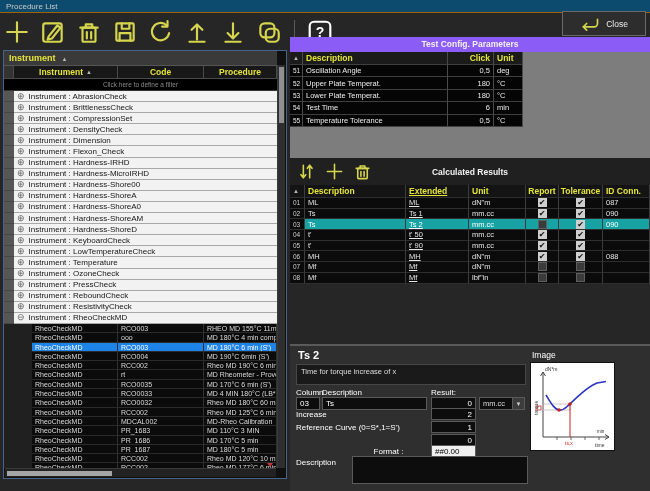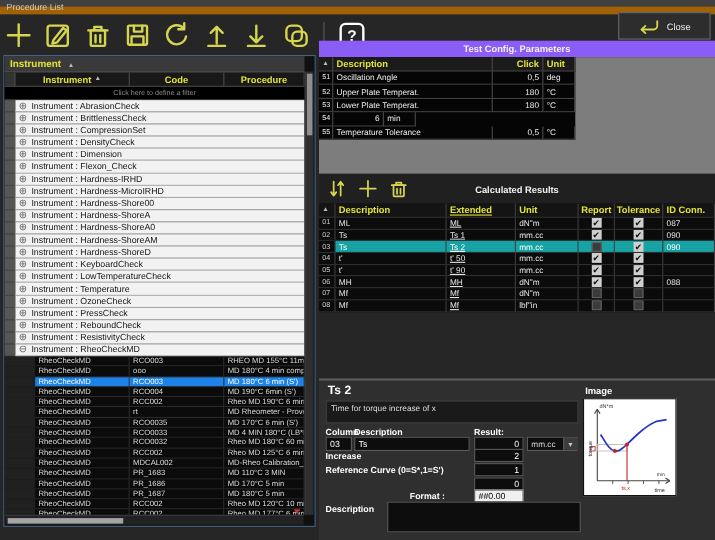--- a/index.html
+++ b/index.html
@@ -1,22 +1,22 @@
 <!DOCTYPE html>
 <html><head>
 <meta charset="utf-8">
 <style>
   html,body{margin:0;padding:0;}
   body{width:650px;height:491px;position:relative;background:#262626;overflow:hidden;
        font-family:"Liberation Sans",sans-serif;-webkit-font-smoothing:antialiased;}
   .abs{position:absolute;}
 
   
-  #titlebar{left:0;top:0;width:650px;height:13px;background:#404040;color:#c9c9c9;
-            font-size:8px;line-height:13px;padding-left:6px;box-sizing:border-box;border-bottom:7px solid #a16207;}
+  #titlebar{left:0;top:0;width:650px;height:13px;background:#0c4a6e;color:#c9c9c9;
+            font-size:8px;line-height:13px;padding-left:6px;box-sizing:border-box;border-bottom:1px solid #a16207;}
 
   
   #toolbar{left:2px;top:15px;height:34px;display:flex;align-items:center;gap:6px;}
   .tbicon{width:30px;height:28px;display:flex;align-items:center;justify-content:center;cursor:pointer;}
   .tbicon svg{width:26px;height:26px;stroke:#d6d64e;fill:none;stroke-width:2;stroke-linecap:round;stroke-linejoin:round;}
   .tbicon.help svg{stroke:#ffffff;}
   .sep{width:1px;height:24px;background:#5a5a5a;margin:0 4px;}
 
   
   #left-panel{left:3px;top:50px;width:284px;height:429px;border:1px solid #44648c;background:#101010;box-sizing:border-box;}
@@ -95,21 +95,21 @@
   .k-tol{width:44px;justify-content:center;}
   .k-idc{width:47px;}
   .crow.sel>div{background:#17a3a3;color:#fff;}
   .crow.sel>.k-num{background:#0b0b0b;color:#cfcfcf;}
   .cb{width:9px;height:9px;display:inline-block;box-sizing:border-box;text-align:center;}
   .cb.ck{background:#cfcfcf;color:#111;font-size:8px;line-height:9px;}
   .cb.un{background:#3b3b3b;border:1px solid #5f5f5f;}
 
   
   #detail{left:290px;top:344px;width:360px;height:147px;background:#2f2f2f;border-top:2px solid #5a5a5a;box-sizing:border-box;}
-  #detail .lab{position:absolute;color:#fff;font-weight:bold;font-size:8px;white-space:nowrap;}
+  #detail .lab{position:absolute;color:#fff;font-weight:normal;font-size:8px;white-space:nowrap;}
   #detail-title{position:absolute;left:8px;top:3px;color:#fff;font-weight:bold;font-size:11px;}
   #subtitle-box{position:absolute;left:6px;top:18px;width:230px;height:21px;background:#1a1a1a;border:1px solid #474747;
                 box-sizing:border-box;color:#ddd;font-size:7.5px;padding:2px 4px;}
   .din{position:absolute;background:#0d0d0d;border:1px solid #5a5a5a;box-sizing:border-box;color:#fff;
        font-size:8px;font-family:"Liberation Sans",sans-serif;padding:0 3px;height:13px;}
   .din.r{text-align:right;}
   .din.light{background:#f0f0f0;color:#000;}
   #unit-select{position:absolute;left:189px;top:51px;width:46px;height:13px;background:#0d0d0d;border:1px solid #5a5a5a;
                box-sizing:border-box;color:#ddd;font-size:7.5px;display:flex;align-items:center;padding-left:3px;cursor:pointer;}
   #unit-select .arrow{margin-left:auto;width:11px;height:100%;background:#3c3c3c;color:#ccc;font-size:7px;
@@ -487,20 +487,21 @@
         <div class="c-unit">°C</div>
       </div>
       <div class="cfgr">
         <div class="c-num">53</div>
         <div class="c-desc">Lower Plate Temperat.</div>
         <div class="c-val">180</div>
         <div class="c-unit">°C</div>
       </div>
       <div class="cfgr">
         <div class="c-num">54</div>
+        <div class="c-desc">Test Time</div>
         <div class="c-val">6</div>
         <div class="c-unit">min</div>
       </div>
       <div class="cfgr">
         <div class="c-num">55</div>
         <div class="c-desc">Temperature Tolerance</div>
         <div class="c-val">0,5</div>
         <div class="c-unit">°C</div>
       </div>
     </div>

